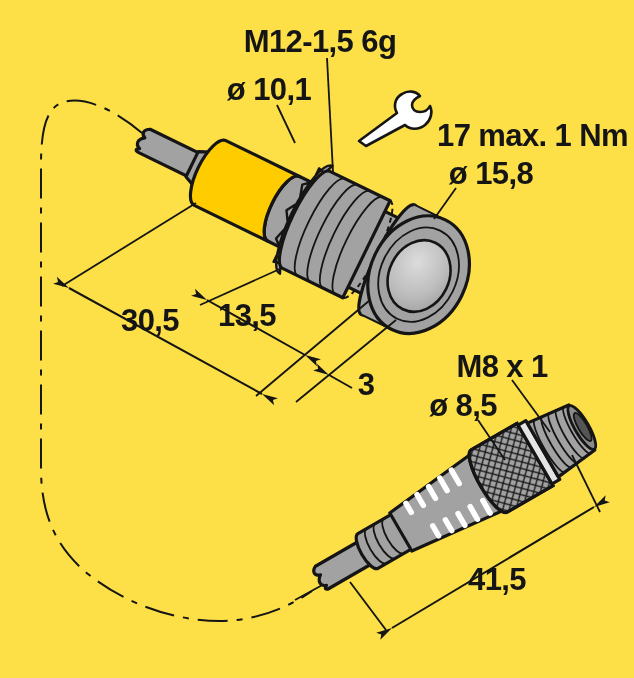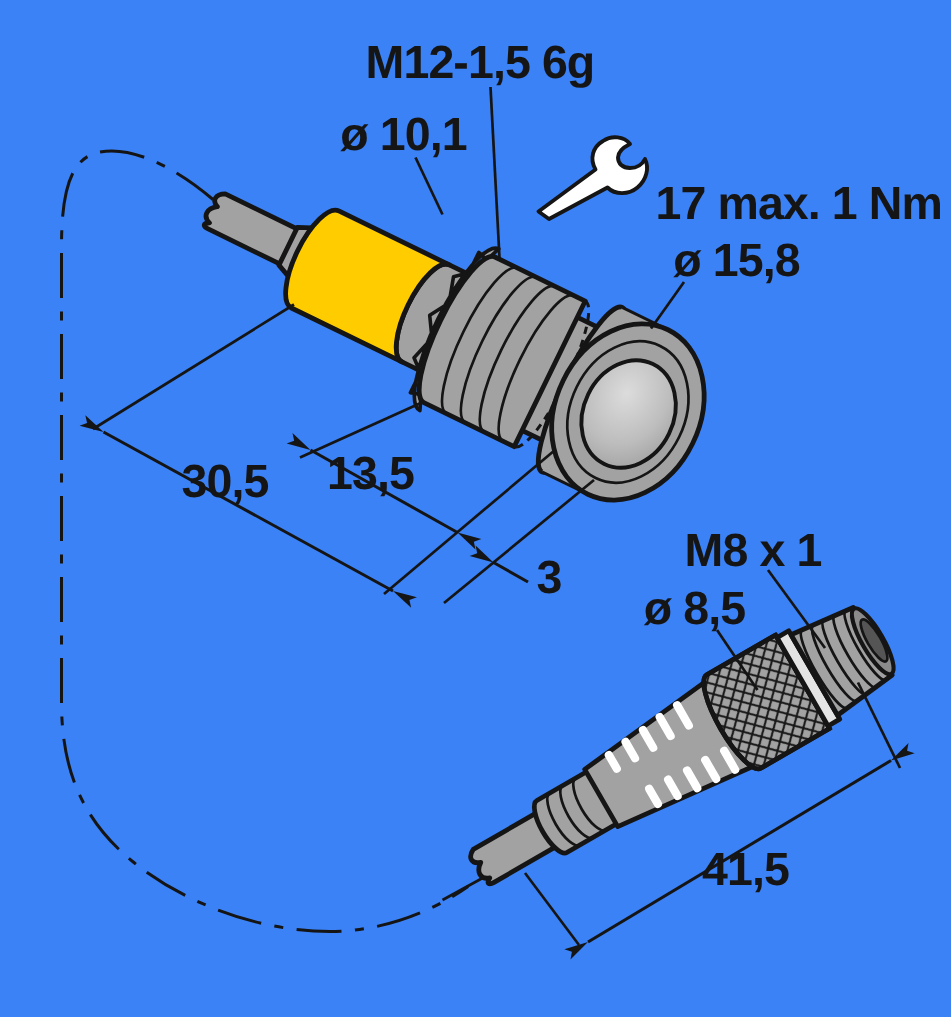--- a/index.html
+++ b/index.html
@@ -1,16 +1,16 @@
 <!DOCTYPE html>
 <html><head>
 <meta charset="utf-8">
 <style>
   html,body{margin:0;padding:0;background:#fff;}
-  #stage{position:relative;width:634px;height:678px;background:#3b82f6;overflow:hidden;
+  #stage{position:relative;width:634px;height:678px;background:#fde047;overflow:hidden;
          font-family:"Liberation Sans",sans-serif;}
   svg{display:block;}
   .dimtxt{font-family:"Liberation Sans",sans-serif;font-size:31px;font-weight:700;
           letter-spacing:-0.6px;fill:#151515;}
   .ln   {stroke:#151515;stroke-width:2;fill:none;}
   .thin {stroke:#151515;stroke-width:1.8;fill:none;}
   .outl {stroke:#151515;stroke-width:3.2;stroke-linejoin:round;}
   .metal{fill:#A2A2A2;}
   .detail{stroke:#151515;stroke-width:1.8;fill:none;}
 </style>

